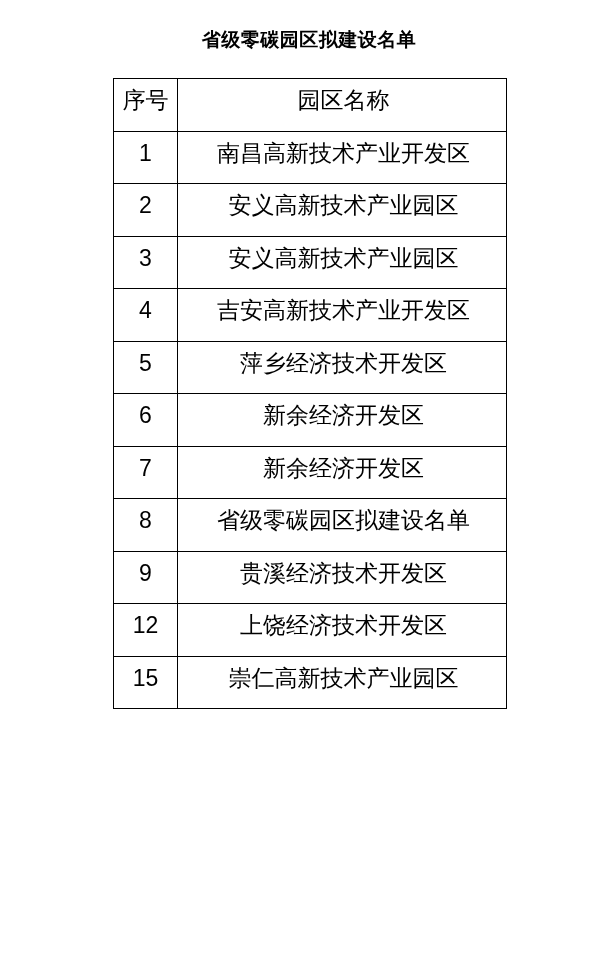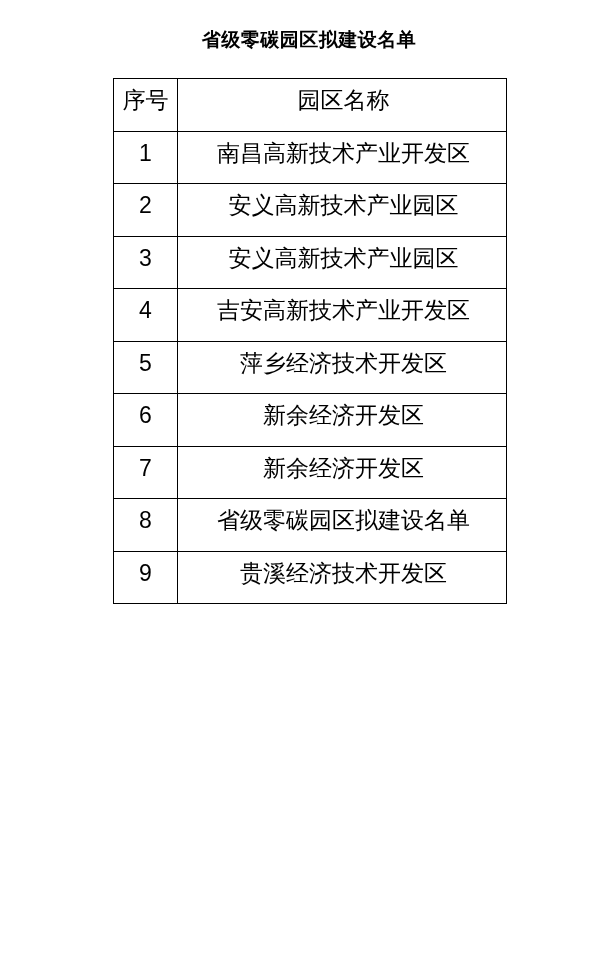--- a/index.html
+++ b/index.html
@@ -95,14 +95,22 @@
         <td class="col-name">新余经济开发区</td>
       </tr>
       <tr>
         <td class="col-index">8</td>
         <td class="col-name">省级零碳园区拟建设名单</td>
       </tr>
       <tr>
         <td class="col-index">9</td>
         <td class="col-name">贵溪经济技术开发区</td>
       </tr>
+      <tr>
+        <td class="col-index">12</td>
+        <td class="col-name">上饶经济技术开发区</td>
+      </tr>
+      <tr>
+        <td class="col-index">15</td>
+        <td class="col-name">崇仁高新技术产业园区</td>
+      </tr>
     </tbody>
 </table>
 
 </body></html>

